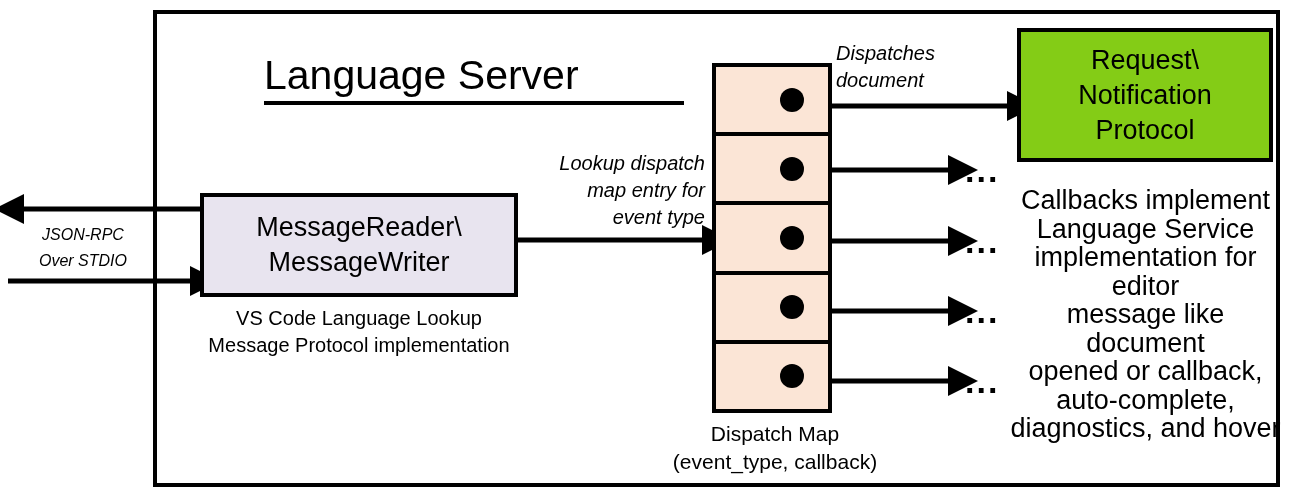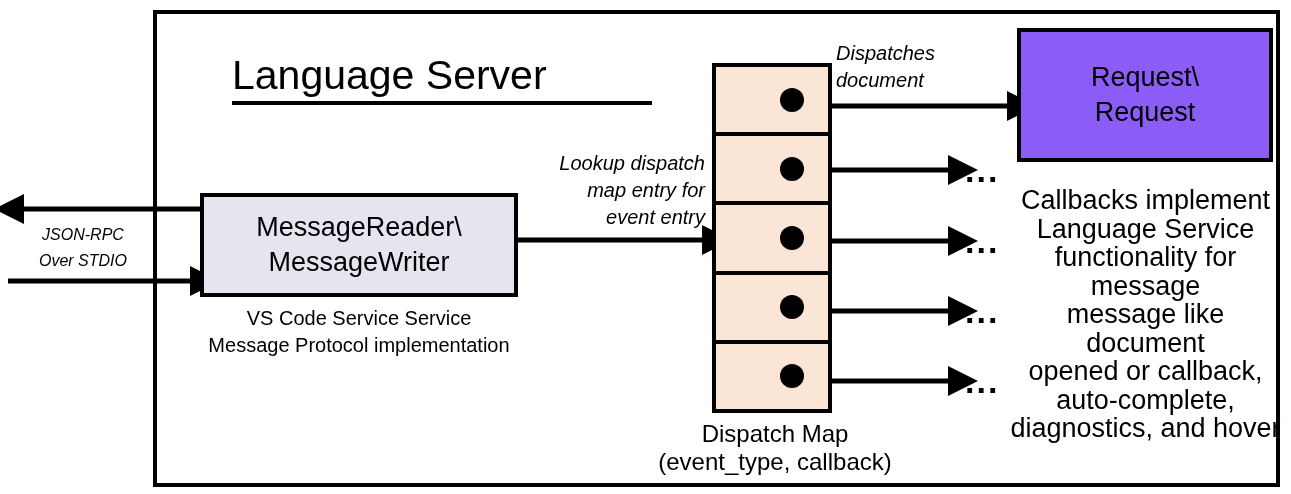--- a/index.html
+++ b/index.html
@@ -132,31 +132,31 @@
     height: 24px;
     border-radius: 50%;
     background: #000000;
   }
 
   #dispatch-map-caption {
     left: 650px;
     top: 420px;
     width: 250px;
     text-align: center;
-    font-size: 24px;
+    font-size: 21px;
     line-height: 28px;
   }
 
   
   #callback-box {
     left: 1017px;
     top: 28px;
     width: 256px;
     height: 134px;
-    background: #8b5cf6;
+    background: #84cc16;
     border: 4px solid #000000;
     box-sizing: border-box;
     display: flex;
     flex-direction: column;
     align-items: center;
     justify-content: center;
     font-size: 27px;
     line-height: 35px;
     text-align: center;
   }
@@ -188,21 +188,21 @@
   }
 </style>
 </head>
 <body>
 
 <div id="canvas" class="abs">
 
   <div id="server-boundary" class="abs"></div>
 
   <div class="abs" style="left:232px;top:50px;">
-    <span id="server-title" style="position:static;">Language Server</span>
+    <span id="server-title" style="position:static;margin-left:32px;">Language Server</span>
   </div>
 
   <svg id="arrows" viewBox="0 0 1291 494">
     <defs>
       <marker id="ah" markerWidth="8" markerHeight="8" refX="1.2" refY="3" orient="auto" markerUnits="strokeWidth">
         <path d="M0,0 L0,6 L6,3 z" fill="#000000"></path>
       </marker>
       <marker id="ahl" markerWidth="8" markerHeight="8" refX="1.2" refY="3" orient="auto" markerUnits="strokeWidth">
         <path d="M0,0 L0,6 L6,3 z" fill="#000000"></path>
       </marker>
@@ -241,28 +241,28 @@
   <div id="jsonrpc-label" class="abs">
     <div>JSON-RPC</div>
     <div>Over STDIO</div>
   </div>
 
   <div id="message-io-box" class="abs">
     <div>MessageReader\</div>
     <div>MessageWriter</div>
   </div>
   <div id="message-io-caption" class="abs">
-    <div>VS Code Service Service</div>
+    <div>VS Code Language Lookup</div>
     <div>Message Protocol implementation</div>
   </div>
 
   <div id="lookup-label" class="abs">
     <div>Lookup dispatch</div>
     <div>map entry for</div>
-    <div>event entry</div>
+    <div>event type</div>
   </div>
 
   <div id="dispatches-label" class="abs">
     <div>Dispatches</div>
     <div>document</div>
   </div>
 
   <div id="dispatch-map" class="abs">
     <div class="map-cell">
       <span class="map-dot"></span>
@@ -286,26 +286,27 @@
     <div>(event_type, callback)</div>
   </div>
 
   <div class="ellipsis" style="left:965px;top:160px;">...</div>
   <div class="ellipsis" style="left:965px;top:231px;">...</div>
   <div class="ellipsis" style="left:965px;top:301px;">...</div>
   <div class="ellipsis" style="left:965px;top:371px;">...</div>
 
   <div id="callback-box" class="abs">
     <div>Request\</div>
-    <div>Request</div>
+    <div>Notification</div>
+    <div>Protocol</div>
   </div>
 
   <div id="callback-caption" class="abs">
     <div>Callbacks implement</div>
     <div>Language Service</div>
-    <div>functionality for message</div>
+    <div>implementation for editor</div>
     <div>message like document</div>
     <div>opened or callback,</div>
     <div>auto-complete,</div>
     <div>diagnostics, and hover</div>
   </div>
 
 </div>
 
 </body></html>

